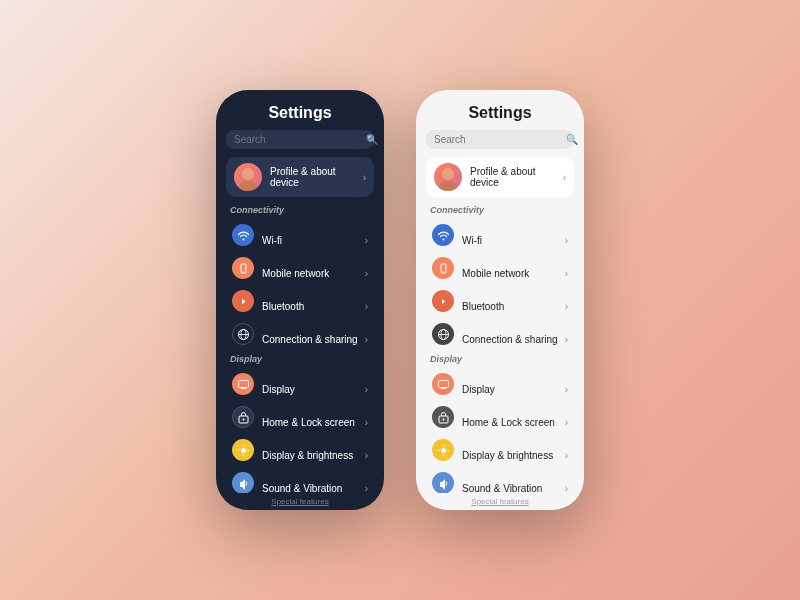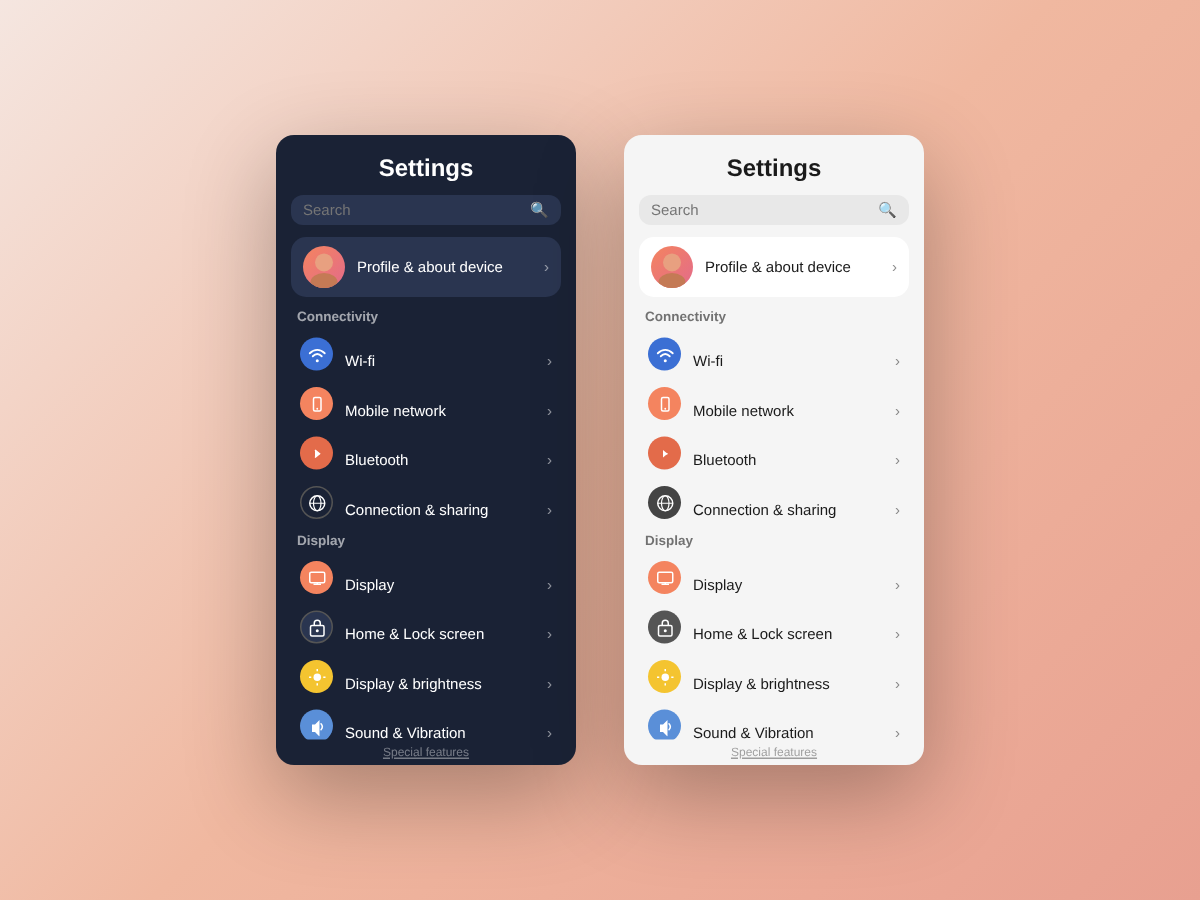--- a/index.html
+++ b/index.html
@@ -9,23 +9,23 @@
       background: linear-gradient(135deg, #f5e6e0 0%, #f0b8a0 50%, #e8a090 100%);
       display: flex;
       align-items: center;
       justify-content: center;
       gap: 32px;
       font-family: 'Segoe UI', sans-serif;
       overflow: hidden;
     }
 
     .phone {
-      width: 200px;
+      width: 168px;
       height: 420px;
-      border-radius: 12px;
+      border-radius: 32px;
       overflow: hidden;
       display: flex;
       flex-direction: column;
       box-shadow: 0 20px 60px rgba(0,0,0,0.3);
     }
 
     
     .phone-dark {
       background: #1a2235;
       color: #ffffff;
@@ -119,20 +119,21 @@
       font-size: 10px;
       opacity: 0.5;
     }
 
     .section-label {
       font-size: 9px;
       font-weight: 600;
       margin: 4px 0 4px 4px;
       opacity: 0.6;
       text-transform: none;
+      font-style: italic;
     }
 
     .menu-item {
       display: flex;
       align-items: flex-end;
       padding: 5px 6px;
       border-radius: 8px;
       cursor: pointer;
       margin-bottom: 1px;
     }

